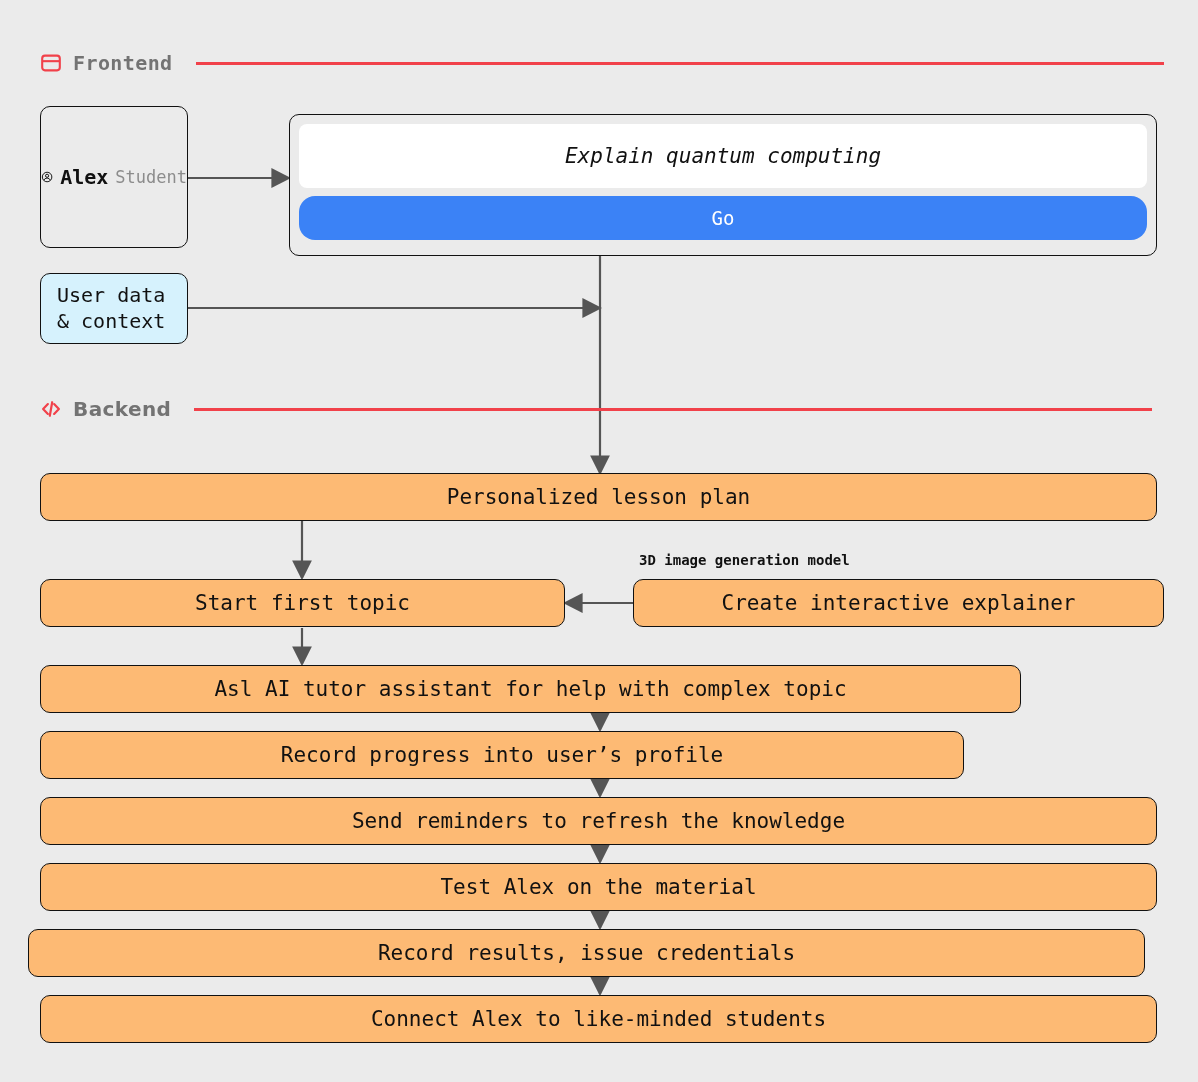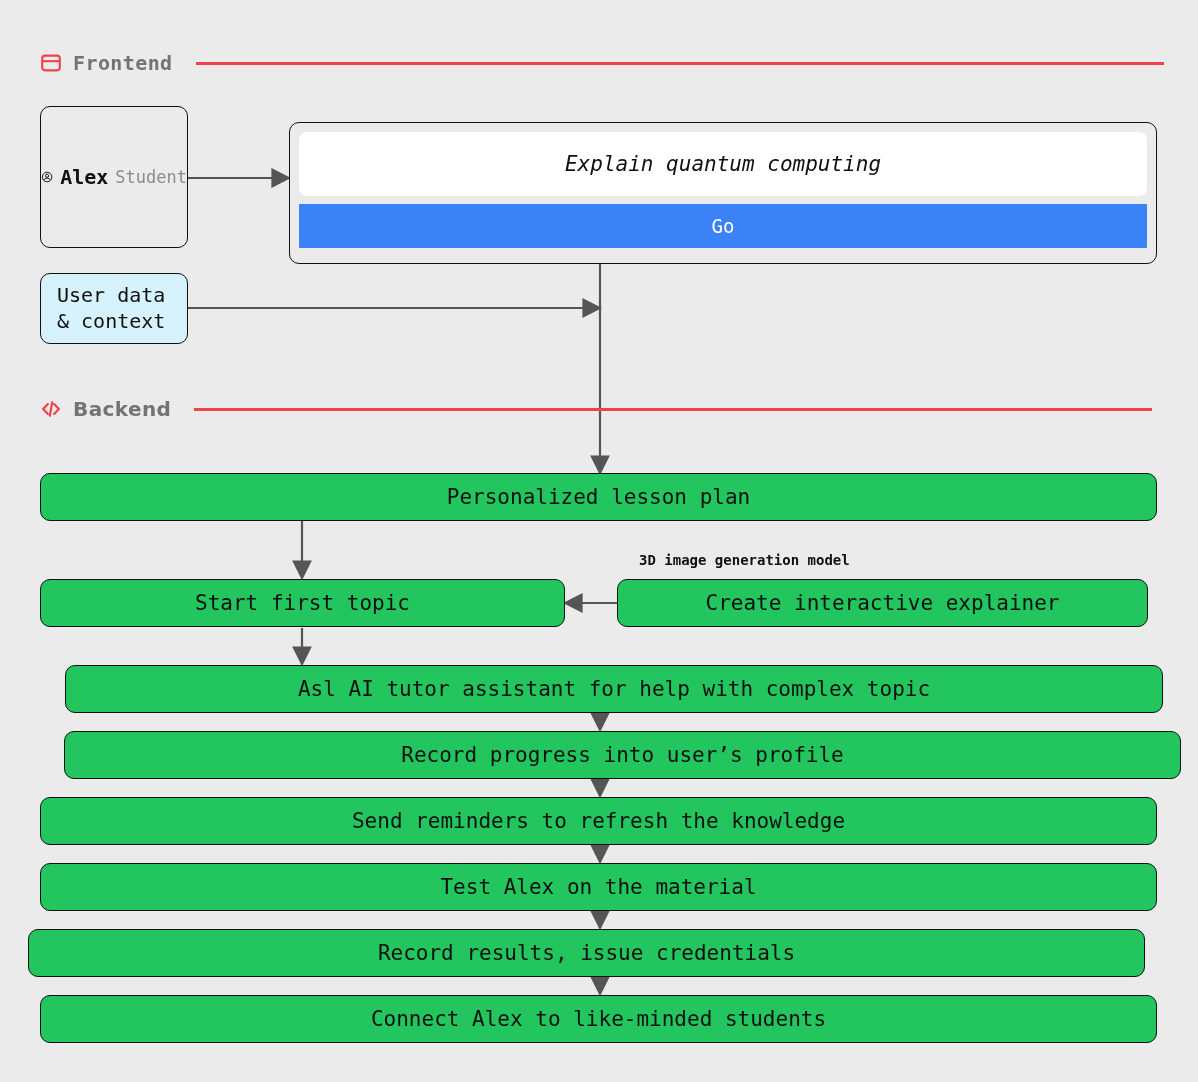--- a/index.html
+++ b/index.html
@@ -118,21 +118,21 @@
     font-style: italic;
     font-size: 21px;
     color: #111;
     width: 100%;
     text-align: center;
     outline: none;
   }
   .go-button {
     box-sizing: border-box;
     border: none;
-    border-radius: 1px;
+    border-radius: 16px;
     height: 44px;
     display: flex;
     align-items: center;
     justify-content: center;
     font-family: "DejaVu Sans Mono", monospace;
     font-size: 19px;
     color: #ffffff;
     cursor: pointer;
     width: 100%;
   }
@@ -154,21 +154,21 @@
     line-height: 1.28;
   }
   .node.data-node {
     background: #d6f2fd;
     font-size: 20px;
     text-align: left;
     justify-content: flex-start;
     padding-left: 16px;
   }
   .node.step-node {
-    background: #22c55e;
+    background: #fdba74;
   }
 
   .edge-label {
     position: absolute;
     font-family: "DejaVu Sans Mono", monospace;
     font-weight: bold;
     font-size: 14px;
     color: #111;
     white-space: nowrap;
   }
@@ -224,21 +224,21 @@
   <div class="user-card" style="left:40px; top:106px; width:148px; height:142px;">
     <svg class="user-icon" viewBox="0 0 24 24">
       <circle cx="12" cy="12" r="9.4" fill="none" stroke="#111" stroke-width="1.9"></circle>
       <circle cx="12" cy="9.6" r="3.1" fill="none" stroke="#111" stroke-width="1.9"></circle>
       <path d="M5.6 18.4a6.9 6.9 0 0 1 12.8 0" fill="none" stroke="#111" stroke-width="1.9"></path>
     </svg>
     <span class="user-name">Alex</span>
     <span class="user-role">Student</span>
   </div>
 
-  <div class="prompt-panel" style="left:289px; top:122px; width:868px; height:142px;">
+  <div class="prompt-panel" style="left:289px; top:114px; width:868px; height:142px;">
     <input class="prompt-input" type="text" value="Explain quantum computing" placeholder="Explain quantum computing" style="">
     <button class="go-button" style="background:#3b82f6;">Go</button>
   </div>
 
   <div class="node data-node" style="left:40px; top:273px; width:148px; height:71px;">User data
 &amp; context</div>
 
   <div class="section-header" style="left:40px; top:396px;">
     <svg class="section-icon" viewBox="0 0 24 24">
       <path d="M8.6 6.6L3.4 12l5.2 5.4" fill="none" stroke="#f1414a" stroke-width="2.4" stroke-linecap="round" stroke-linejoin="round"></path>
@@ -248,25 +248,25 @@
     <span class="section-label sans">Backend</span>
     <span class="section-rule" style="width:958px;"></span>
   </div>
 
   <div class="node step-node" style="left:40px; top:473px; width:1117px; height:48px;">Personalized lesson plan</div>
 
   <div class="edge-label" style="left:639px; top:552px;text-align:center;">3D image generation model</div>
 
   <div class="node step-node" style="left:40px; top:579px; width:525px; height:48px;">Start first topic</div>
 
-  <div class="node step-node" style="left:617px; top:579px; width:531px; height:48px;">Create interactive explainer</div>
-
-  <div class="node step-node" style="left:40px; top:665px; width:1098px; height:48px;margin-left:25px;">Asl AI tutor assistant for help with complex topic</div>
-
-  <div class="node step-node" style="left:40px; top:731px; width:1117px; height:48px;margin-left:24px;">Record progress into user’s profile</div>
+  <div class="node step-node" style="left:633px; top:579px; width:531px; height:48px;">Create interactive explainer</div>
+
+  <div class="node step-node" style="left:40px; top:665px; width:981px; height:48px;">Asl AI tutor assistant for help with complex topic</div>
+
+  <div class="node step-node" style="left:40px; top:731px; width:924px; height:48px;">Record progress into user’s profile</div>
 
   <div class="node step-node" style="left:40px; top:797px; width:1117px; height:48px;">Send reminders to refresh the knowledge</div>
 
   <div class="node step-node" style="left:40px; top:863px; width:1117px; height:48px;">Test Alex on the material</div>
 
   <div class="node step-node" style="left:28px; top:929px; width:1117px; height:48px;">Record results, issue credentials</div>
 
   <div class="node step-node" style="left:40px; top:995px; width:1117px; height:48px;">Connect Alex to like-minded students</div>
 
 </div>

